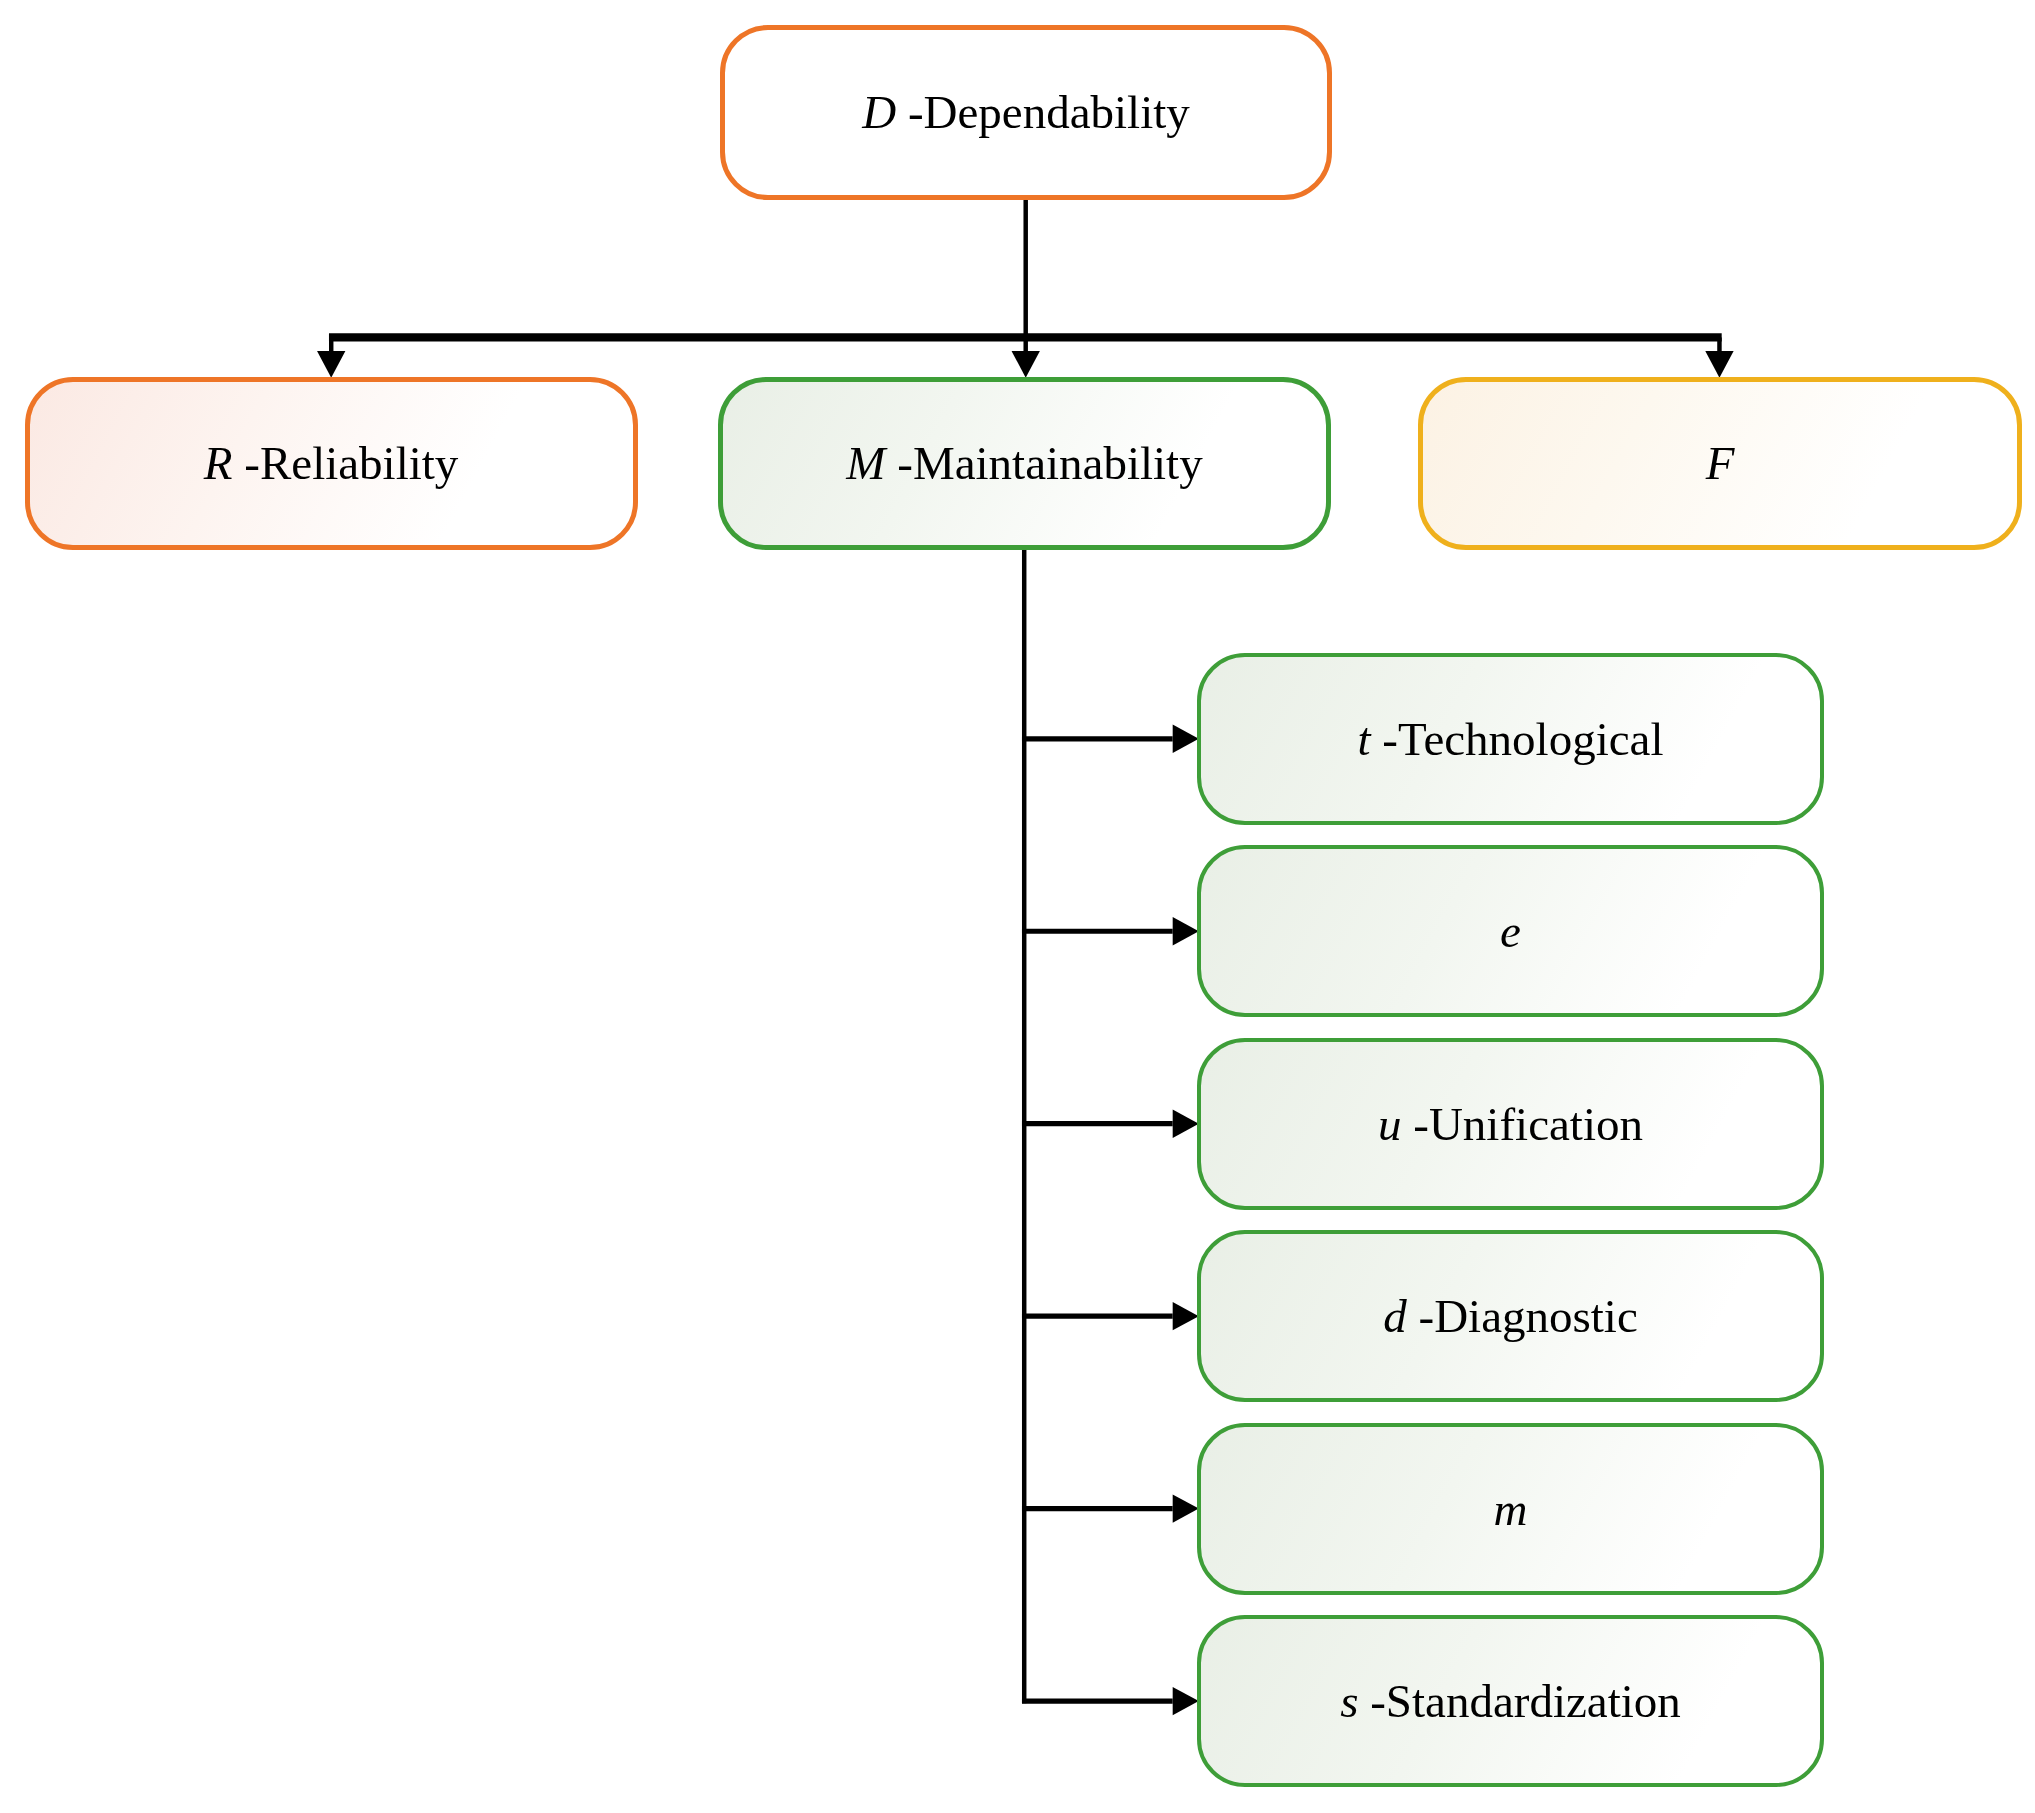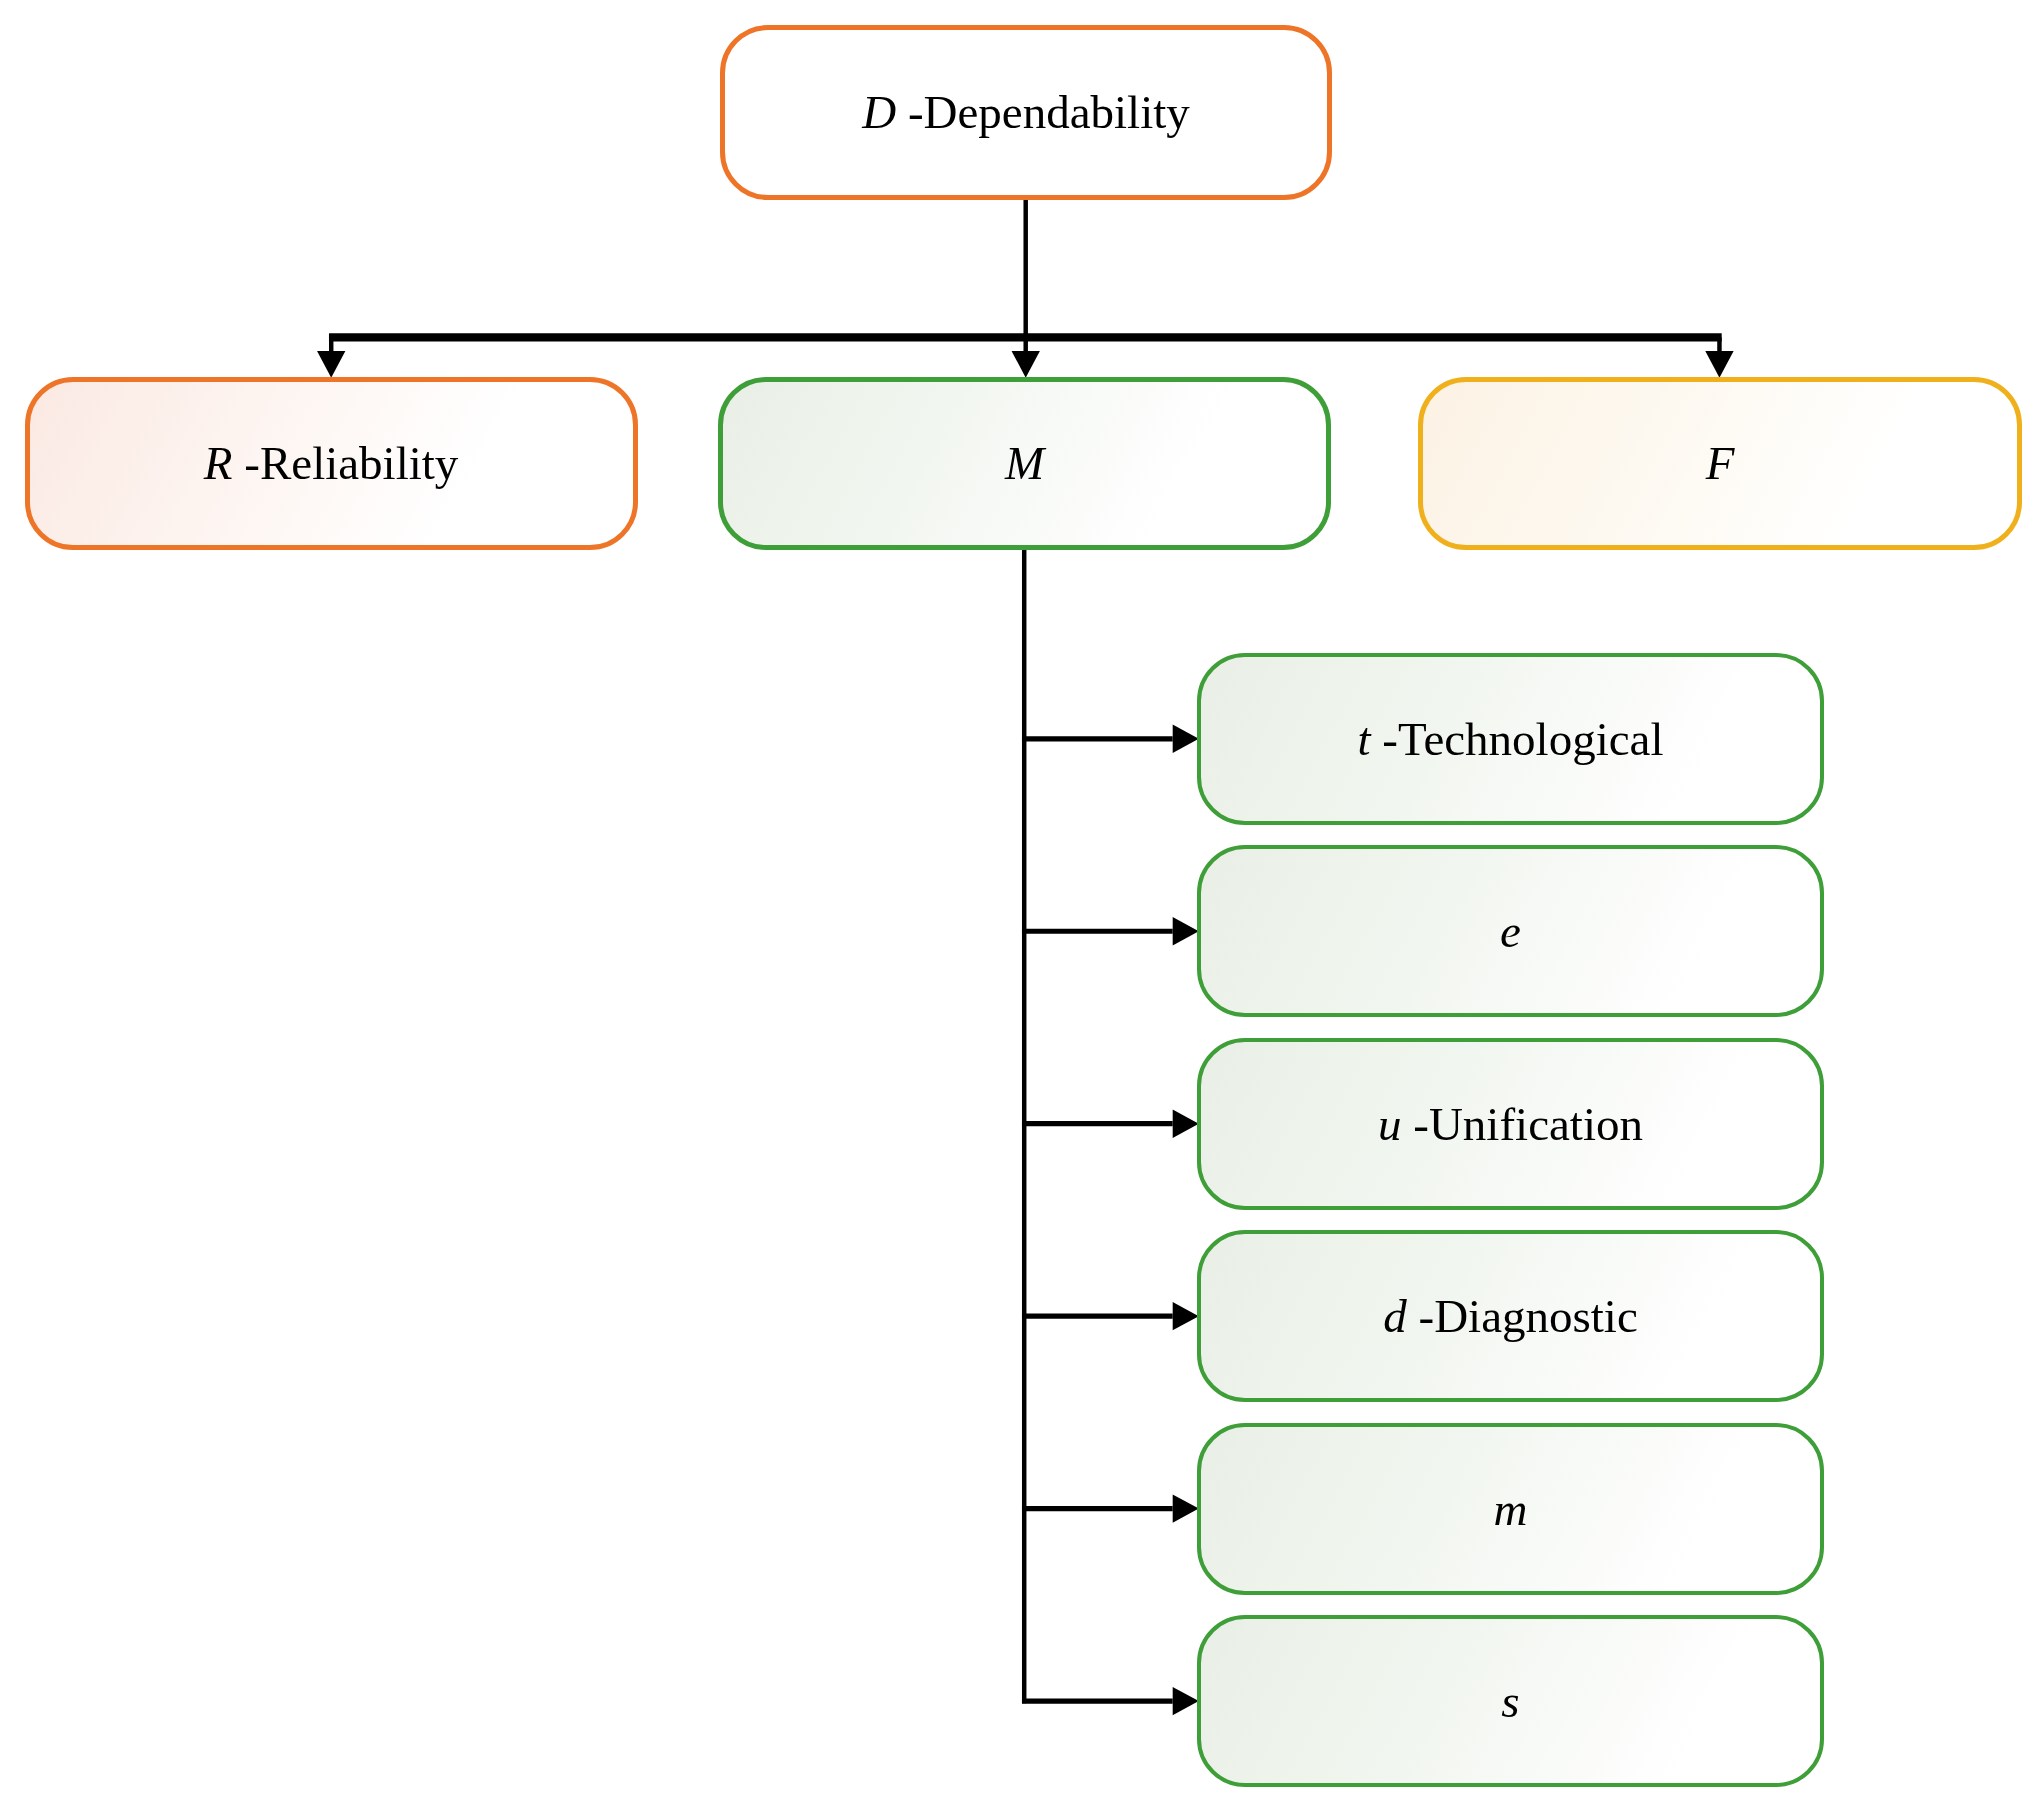--- a/index.html
+++ b/index.html
@@ -110,21 +110,21 @@
 
   <div class="node node--d" style="left:720px; top:24.6px; width:612px; height:175px;">
     <span class="sym">D</span><span> -Dependability</span>
   </div>
 
   <div class="node node--r" style="left:24.6px; top:377px; width:613px; height:173px;">
     <span class="sym">R</span><span> -Reliability</span>
   </div>
 
   <div class="node node--m" style="left:718px; top:377px; width:613px; height:173px;">
-    <span class="sym">M</span>
+    <span class="sym">M</span><span> -Maintainability</span>
   </div>
 
   <div class="node node--f" style="left:1418px; top:377px; width:604px; height:173px;">
     <span class="sym">F</span>
   </div>
 
   <div class="node node--sub" style="left:1197px; top:653px; width:627px; height:172px;">
     <span class="sym">t</span><span> -Technological</span>
   </div>
 
@@ -138,17 +138,17 @@
 
   <div class="node node--sub" style="left:1197px; top:1230px; width:627px; height:172px;">
     <span class="sym">d</span><span> -Diagnostic</span>
   </div>
 
   <div class="node node--sub" style="left:1197px; top:1423px; width:627px; height:172px;">
     <span class="sym">m</span>
   </div>
 
   <div class="node node--sub" style="left:1197px; top:1615px; width:627px; height:172px;">
-    <span class="sym">s</span>
+    <span class="sym">s</span><span> -Standardization</span>
   </div>
 
 </div>
 
 
 </body></html>

